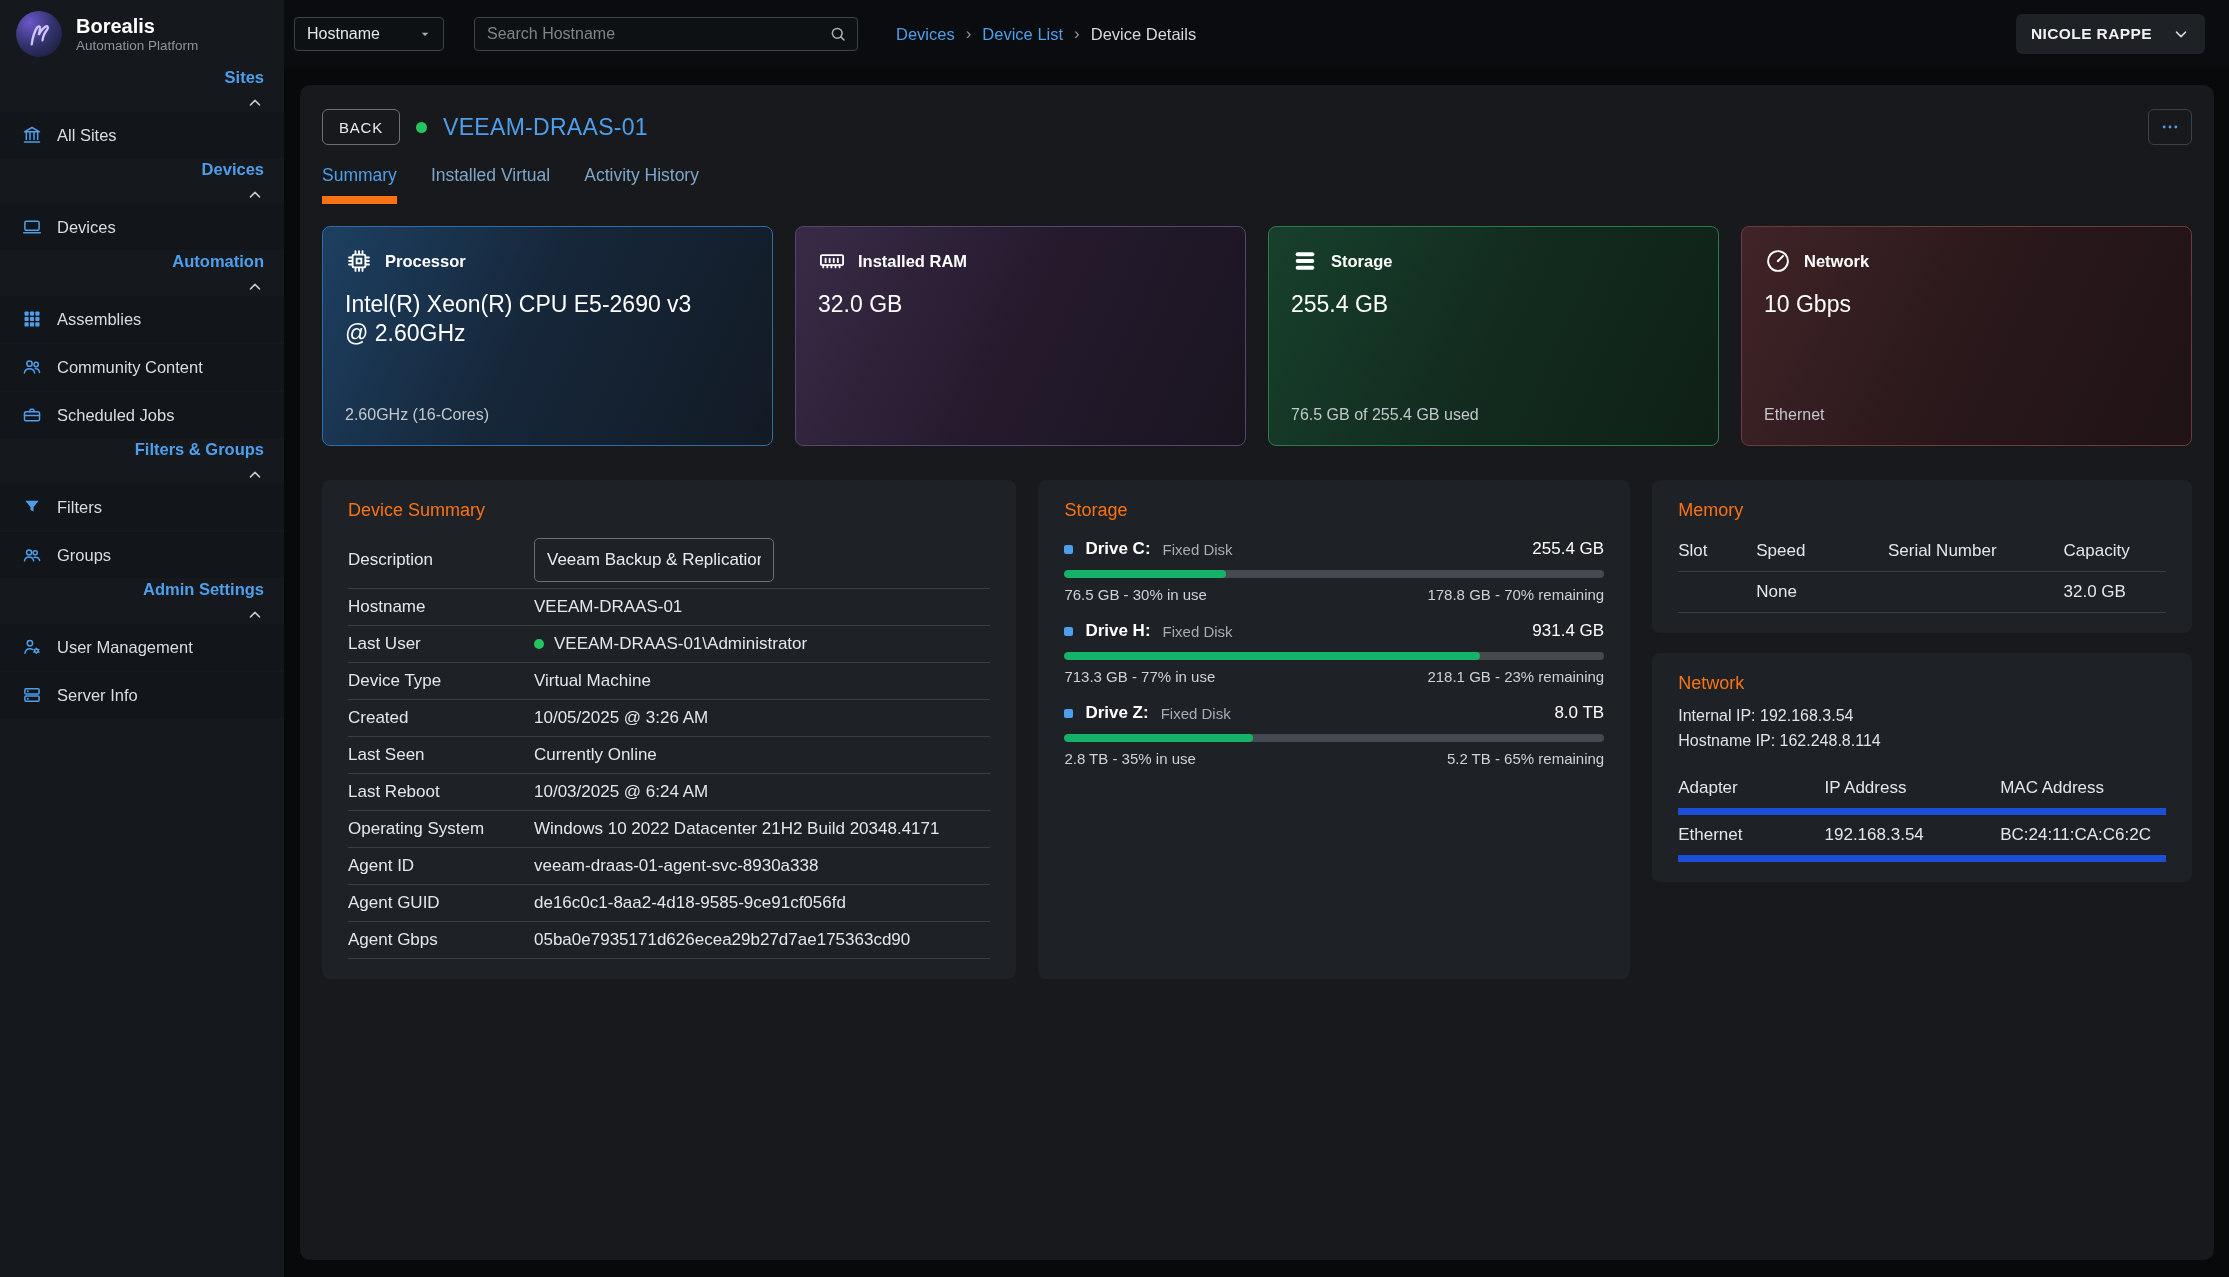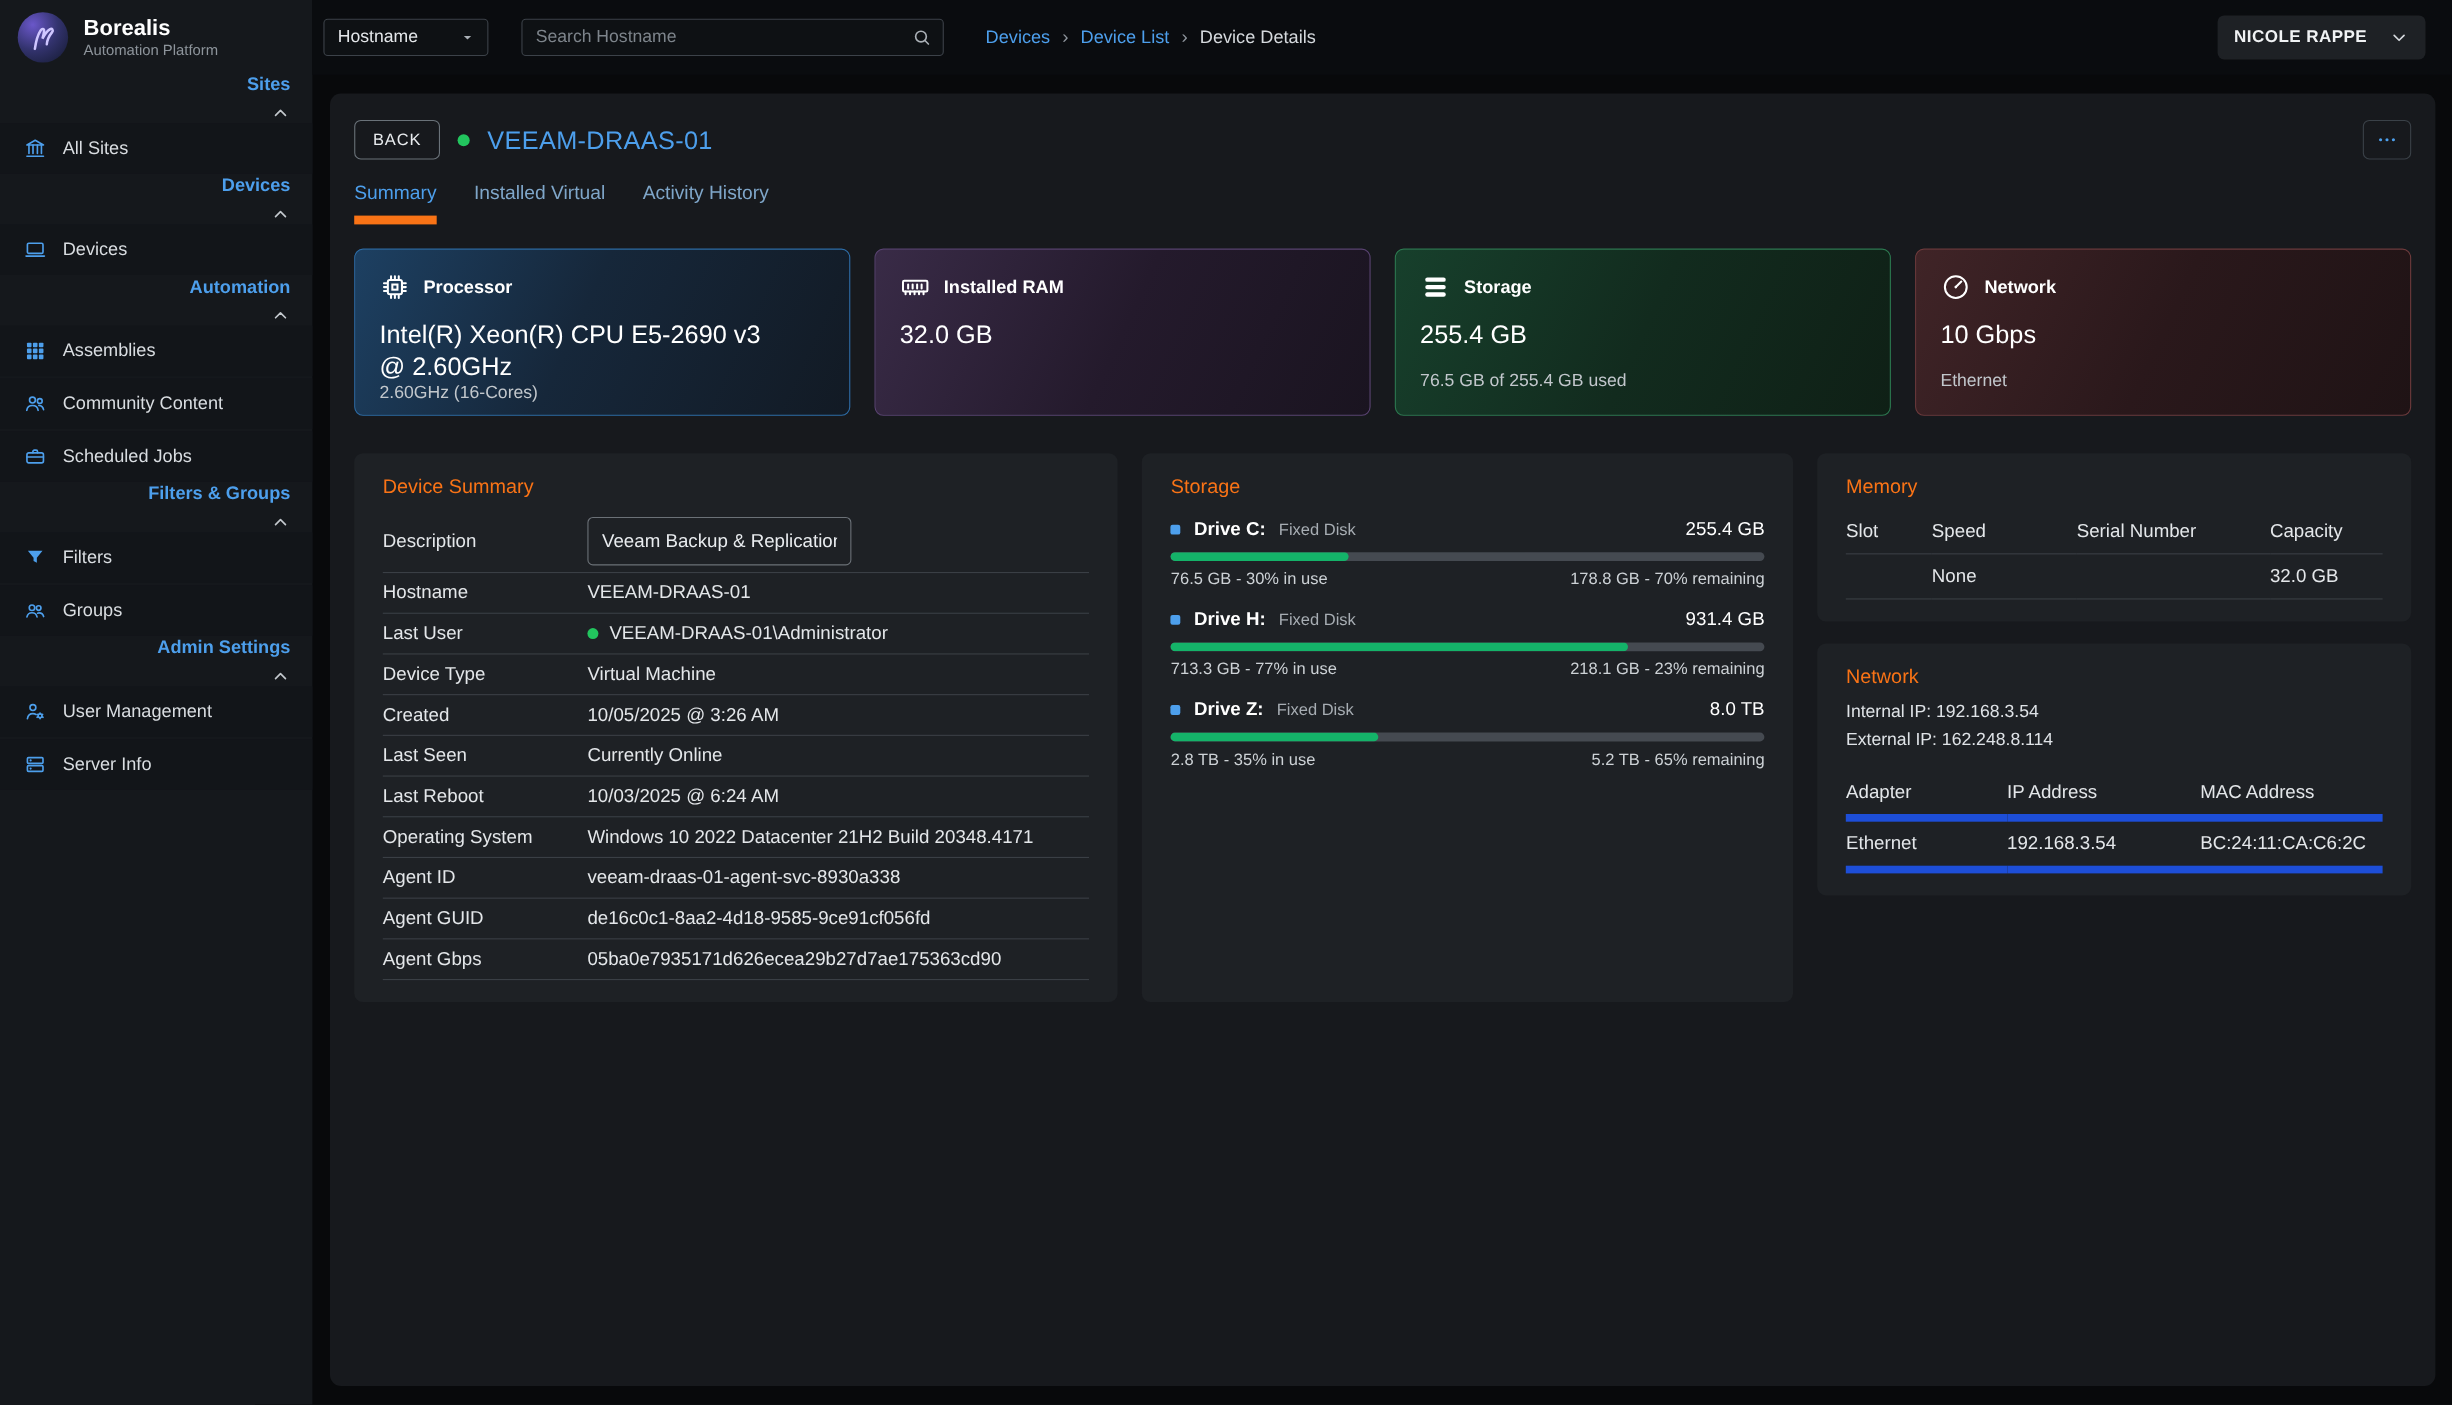--- a/index.html
+++ b/index.html
@@ -41,21 +41,21 @@
   .back-btn{height:36px;padding:0 16px;border:1px solid #6a7279;border-radius:6px;background:transparent;color:#e8ebee;font-size:15px;letter-spacing:.8px;font-family:inherit;cursor:pointer;}
   .dot{width:11px;height:11px;border-radius:50%;background:#22c55e;flex:none;}
   .device-title{font-size:23px;color:#4d9fec;letter-spacing:.3px;font-weight:normal;}
   .more-btn{margin-left:auto;width:44px;height:36px;border:1px solid #3a4148;border-radius:6px;background:transparent;color:#4d9fec;display:flex;align-items:center;justify-content:center;cursor:pointer;}
   .tabs{display:flex;gap:34px;margin-top:20px;}
   .tab{font-size:17.5px;padding-bottom:10px;color:#7fa6c9;cursor:pointer;}
   .tab.active{color:#4d9fec;border-bottom:8px solid #f97316;}
 
   
   .cards{display:flex;gap:22px;margin-top:22px;}
-  .card{flex:1 1 0;height:152px;border-radius:8px;padding:20px 22px;display:flex;flex-direction:column;min-width:0;}
+  .card{flex:1 1 0;height:220px;border-radius:8px;padding:20px 22px;display:flex;flex-direction:column;min-width:0;}
   .card-head{display:flex;align-items:center;gap:12px;font-size:16.5px;font-weight:bold;color:#fff;}
   .card-ic{color:#fff;display:flex;flex:none;}
   .card-val{margin-top:15px;font-size:23px;color:#fff;line-height:1.28;max-width:92%;}
   .card-sub{margin-top:auto;font-size:16px;color:#c2c7cc;min-height:19px;}
   .card.processor{background:linear-gradient(115deg,#1d4062 0%,#16273a 45%,#121a24 100%);border:1px solid #2d6da8;}
   .card.ram{background:linear-gradient(115deg,#392b47 0%,#241a2c 50%,#1a1420 100%);border:1px solid #5a4372;}
   .card.storage{background:linear-gradient(115deg,#17402c 0%,#122b1e 50%,#0f2016 100%);border:1px solid #2c7a50;}
   .card.network{background:linear-gradient(115deg,#402427 0%,#2a181b 50%,#1f1315 100%);border:1px solid #6e3a3c;}
 
   
@@ -506,21 +506,21 @@
                 <div>None</div>
                 <div></div>
                 <div>32.0 GB</div>
               </div>
             </div>
 
             <div class="subpanel">
               <div class="subpanel-title">Network</div>
               <div class="net-ips">
                 <div>Internal IP: 192.168.3.54</div>
-                <div>External IP: 162.248.8.114</div>
+                <div>Hostname IP: 162.248.8.114</div>
               </div>
               <div class="net-grid">
                 <div>Adapter</div>
                 <div>IP Address</div>
                 <div>MAC Address</div>
               </div>
               <div class="net-grid" style="margin-top:0;">
                 <div>Ethernet</div>
                 <div>192.168.3.54</div>
                 <div>BC:24:11:CA:C6:2C</div>

